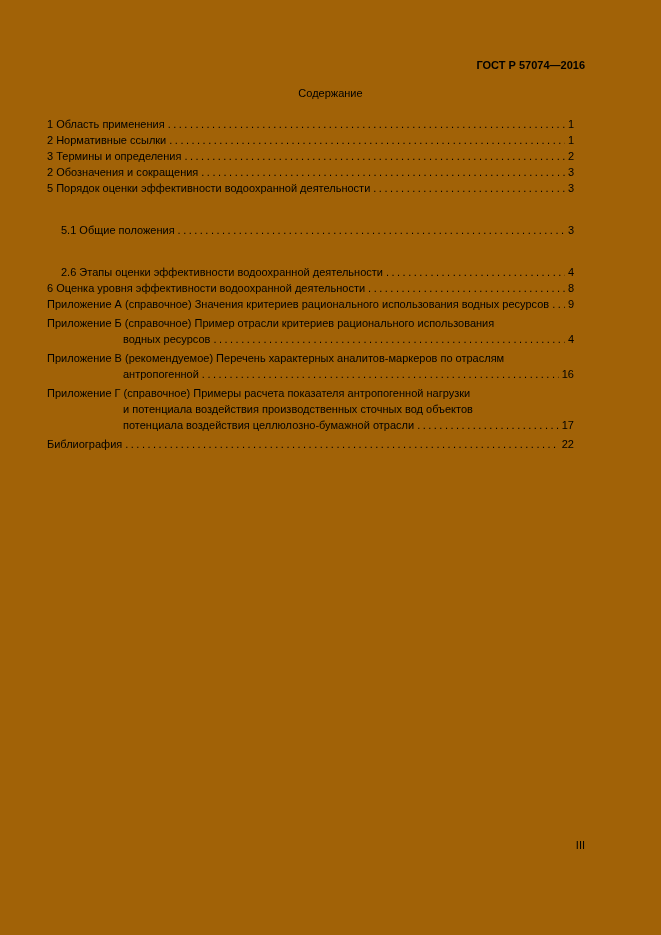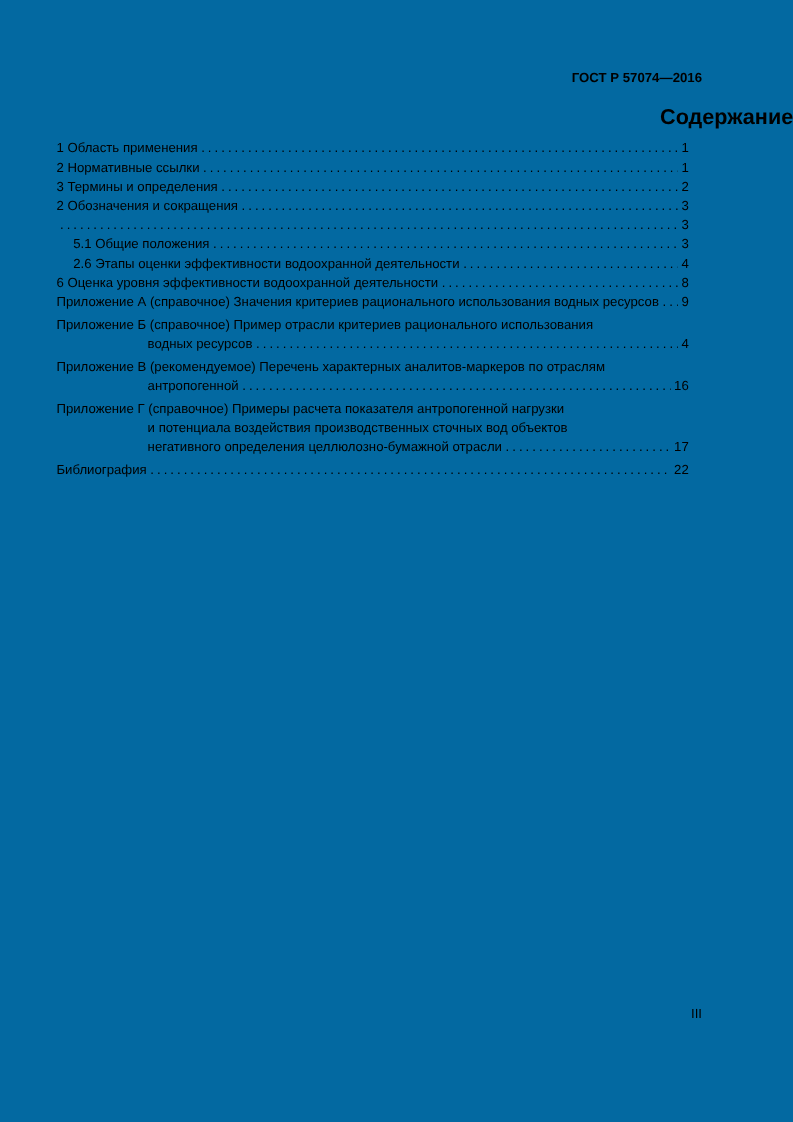--- a/index.html
+++ b/index.html
@@ -9,57 +9,57 @@
     height: 935px;
     background: #ffffff;
     font-family: "Liberation Sans", sans-serif;
     color: #000000;
     position: relative;
     overflow: hidden;
   }
   .page {
     position: absolute;
     inset: 0;
-    background: #0369a1;
+    background: #a16207;
   }
   .doc-header {
     position: absolute;
     top: 59px;
     left: 47px;
     right: 76px;
     text-align: right;
     font-size: 11px;
     font-weight: bold;
   }
   .title {
     position: absolute;
     top: 87px;
     left: 0;
     right: 0;
     margin: 0;
-    text-align: right;
-    font-size: 18px;
-    font-weight: bold;
+    text-align: center;
+    font-size: 11px;
+    font-weight: normal;
   }
   .toc {
     position: absolute;
     top: 116px;
     left: 47px;
     right: 87px;
     font-size: 11px;
   }
   .toc-entry { margin: 0; }
   .toc-entry.multi { margin: 3px 0; }
   .toc-line {
     display: flex;
     align-items: baseline;
     line-height: 16px;
   }
   .toc-text { white-space: nowrap; }
-  .indent-sub  { padding-left: 14px; }
+  .indent-sub  { padding-left: 14px; margin-top: 26px; }
   .indent-hang { padding-left: 76px; }
   .dots {
     flex: 1 1 auto;
     overflow: hidden;
     white-space: nowrap;
     margin: 0 3px;
     min-width: 10px;
   }
   .dots::after {
     letter-spacing: 2.5px;
@@ -108,20 +108,21 @@
       </div>
       <div class="toc-entry">
         <div class="toc-line">
           <span class="toc-text">2 Обозначения и сокращения</span>
           <span class="dots"></span>
           <span class="pg">3</span>
         </div>
       </div>
       <div class="toc-entry">
         <div class="toc-line">
+          <span class="toc-text">5 Порядок оценки эффективности водоохранной деятельности</span>
           <span class="dots"></span>
           <span class="pg">3</span>
         </div>
       </div>
       <div class="toc-entry">
         <div class="toc-line">
           <span class="toc-text indent-sub">5.1 Общие положения</span>
           <span class="dots"></span>
           <span class="pg">3</span>
         </div>
@@ -168,21 +169,21 @@
         </div>
       </div>
       <div class="toc-entry multi">
         <div class="toc-line">
           <span class="toc-text">Приложение Г (справочное) Примеры расчета показателя антропогенной нагрузки</span>
         </div>
         <div class="toc-line">
           <span class="toc-text indent-hang">и потенциала воздействия производственных сточных вод объектов</span>
         </div>
         <div class="toc-line">
-          <span class="toc-text indent-hang">негативного определения целлюлозно-бумажной отрасли</span>
+          <span class="toc-text indent-hang">потенциала воздействия целлюлозно-бумажной отрасли</span>
           <span class="dots"></span>
           <span class="pg">17</span>
         </div>
       </div>
       <div class="toc-entry">
         <div class="toc-line">
           <span class="toc-text">Библиография</span>
           <span class="dots"></span>
           <span class="pg">22</span>
         </div>

